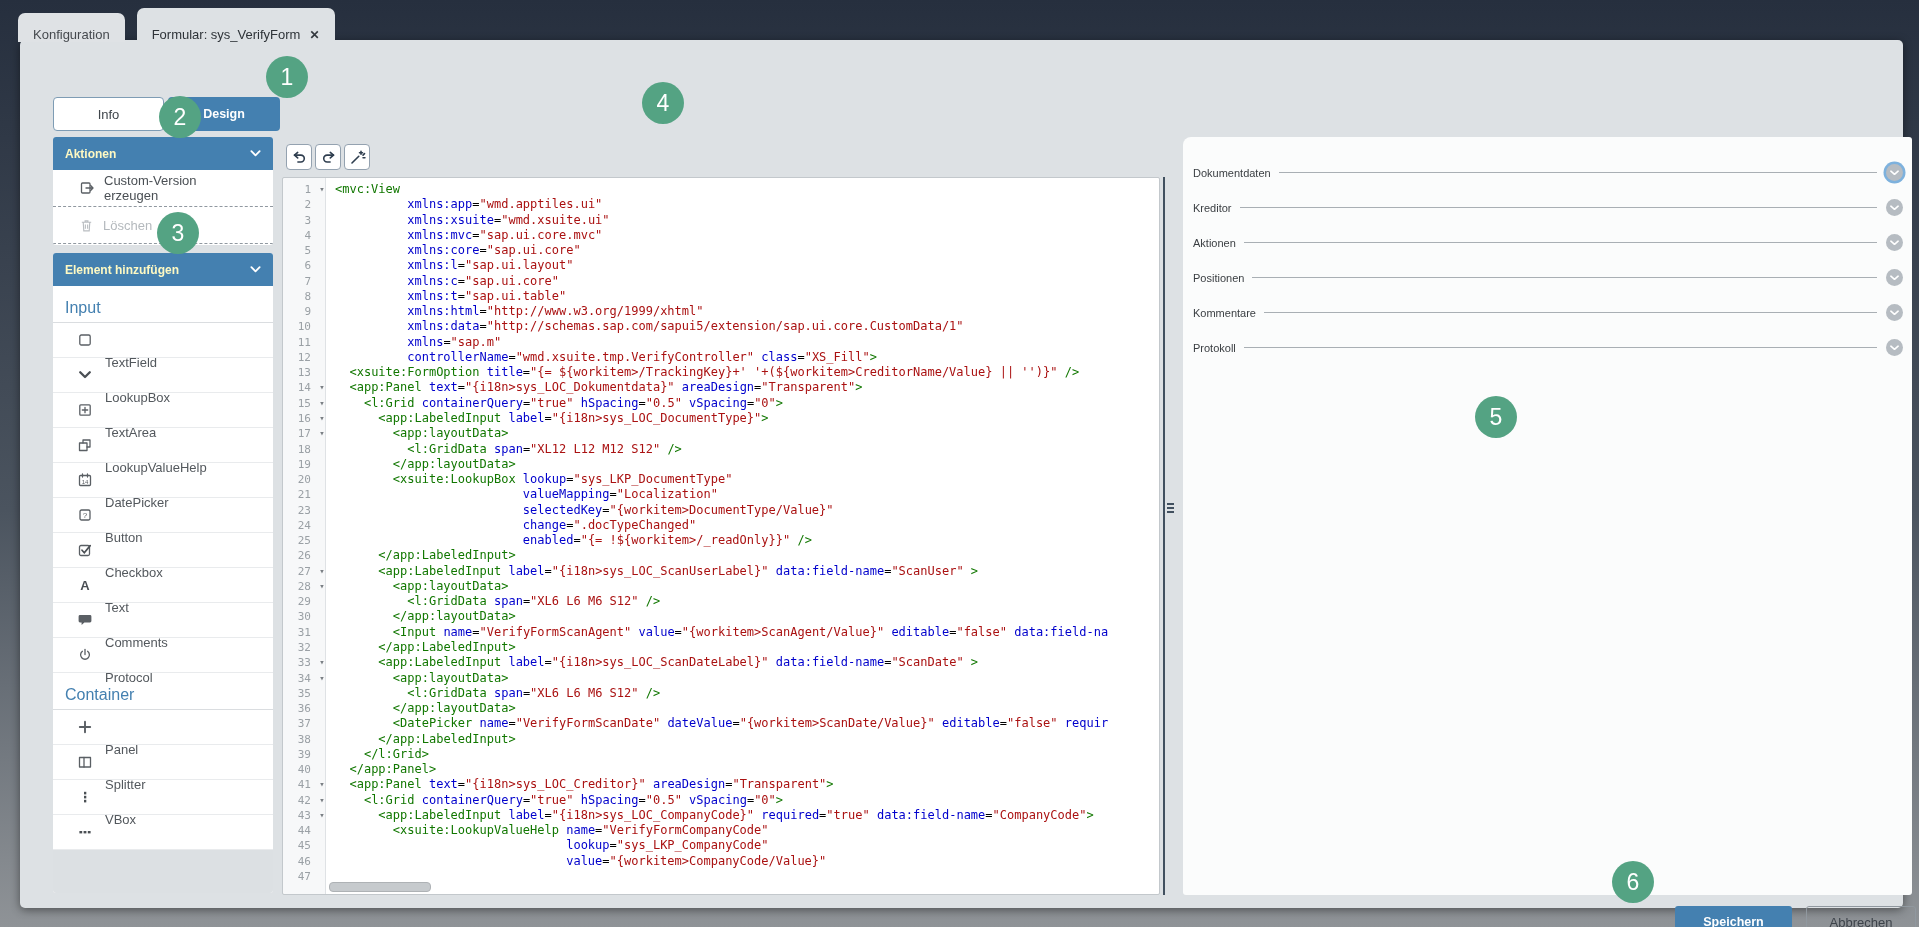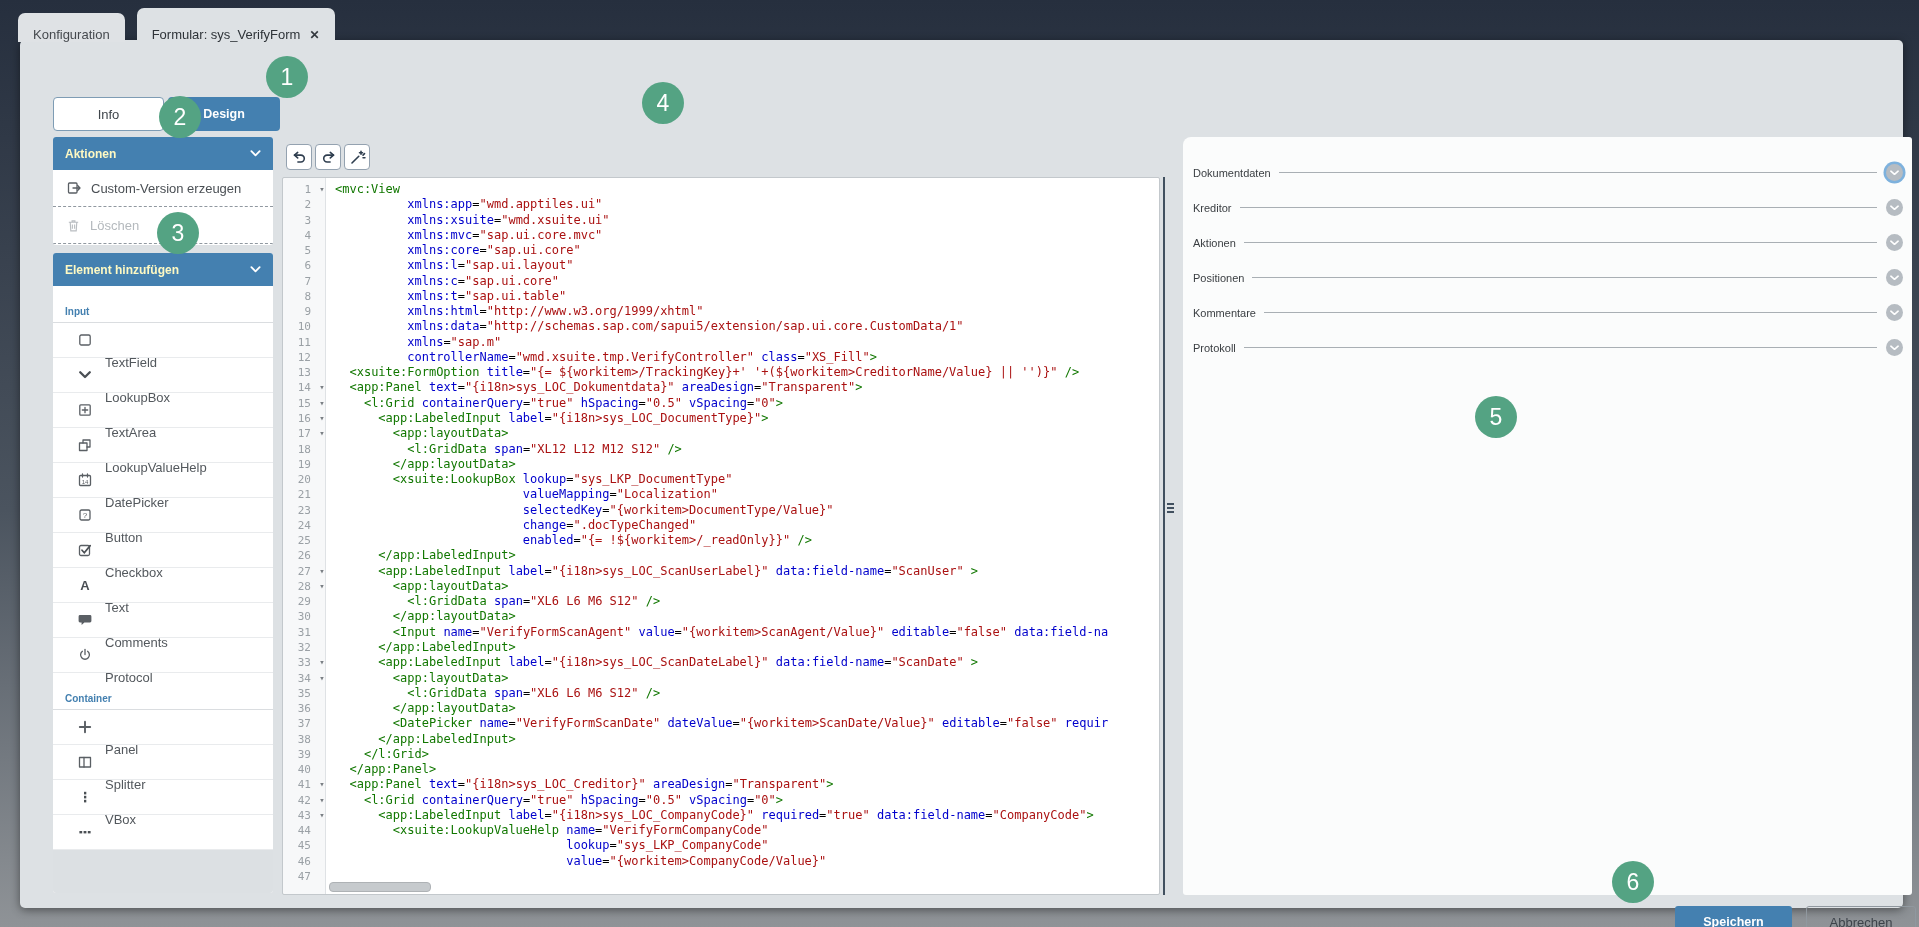--- a/index.html
+++ b/index.html
@@ -18,24 +18,24 @@
   
   .btn-toggle{position:absolute;display:flex;align-items:center;justify-content:center;border-radius:4px;height:34px;box-sizing:border-box;}
   .btn-info{left:33px;top:57px;width:111px;background:#fff;border:1px solid #7e9cb4;color:#3f454b;font-size:13px;}
   .btn-design{left:148px;top:57px;width:112px;background:#4480b0;color:#fff;font-size:12.5px;font-weight:700;}
   .card{position:absolute;background:#fff;border-radius:3px;overflow:hidden;}
   .card-aktionen{left:33px;top:97px;width:220px;height:108px;}
   .card-elements{left:33px;top:213px;width:220px;height:640px;display:flex;flex-direction:column;}
   .phead{height:33px;background:#4480b0;color:#fef9c3;font-size:12px;font-weight:700;
          display:flex;align-items:center;padding:0 12px;flex:none;}
   .phead .ic{margin-left:auto;display:flex;}
-  .action-item{height:36px;display:flex;align-items:center;gap:9px;padding:0 13px;font-size:13px;
+  .action-item{height:36px;display:flex;align-items:center;gap:9px;padding:0 26px;font-size:13px;
                color:#4a4f54;border-bottom:1px dashed #9098a0;}
   .action-item.disabled{color:#b4b9bd;}
-  .group-label{padding:20px 0 5px 12px;color:#4480b0;font-size:10px;border-bottom:1px solid #dadde0;flex:none;font-weight:bold;}
+  .group-label{padding:13px 0 5px 12px;color:#4480b0;font-size:16px;border-bottom:1px solid #dadde0;flex:none;}
   .el-item{height:34px;display:flex;align-items:center;border-bottom:1px solid #e9ebed;flex:none;}
   .el-item .ic{width:18px;margin-left:23px;display:flex;justify-content:center;}
   .el-item .lbl{margin-left:11px;font-size:13px;color:#53585d;margin-top:44px;}
   .el-filler{flex:1;background:#dce0e3;}
   .ic svg{display:block;}
   
   .editor-toolbar{position:absolute;left:266px;top:104px;display:flex;gap:3px;}
   .tb-btn{width:26px;height:26px;border:1px solid #94a2b0;border-radius:4px;background:#fff;
           display:flex;align-items:center;justify-content:center;box-sizing:border-box;}
   .editor{position:absolute;left:262px;top:137px;width:878px;height:718px;border:1px solid #c3c8cc;

